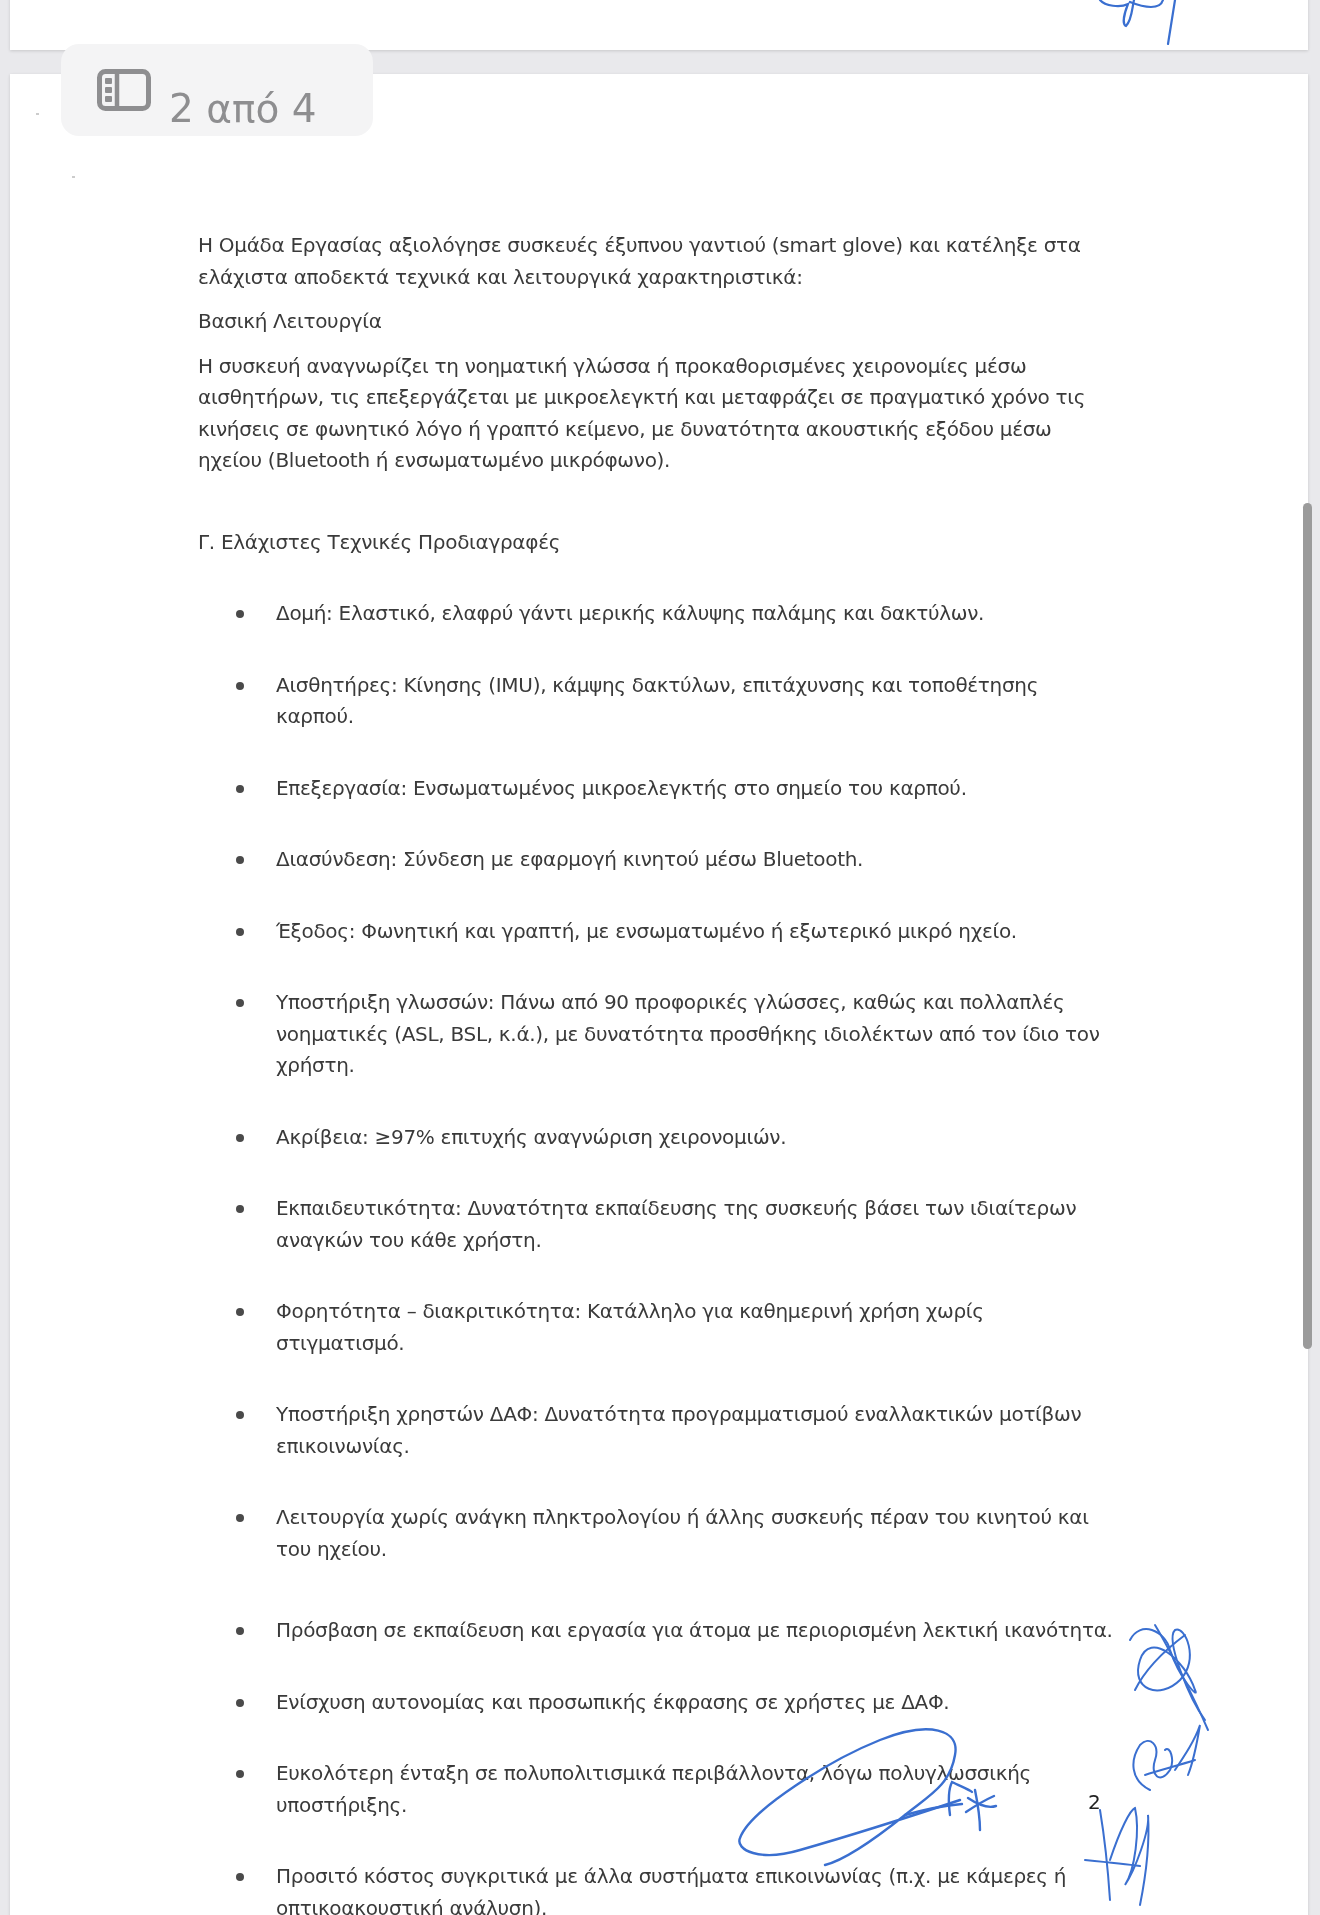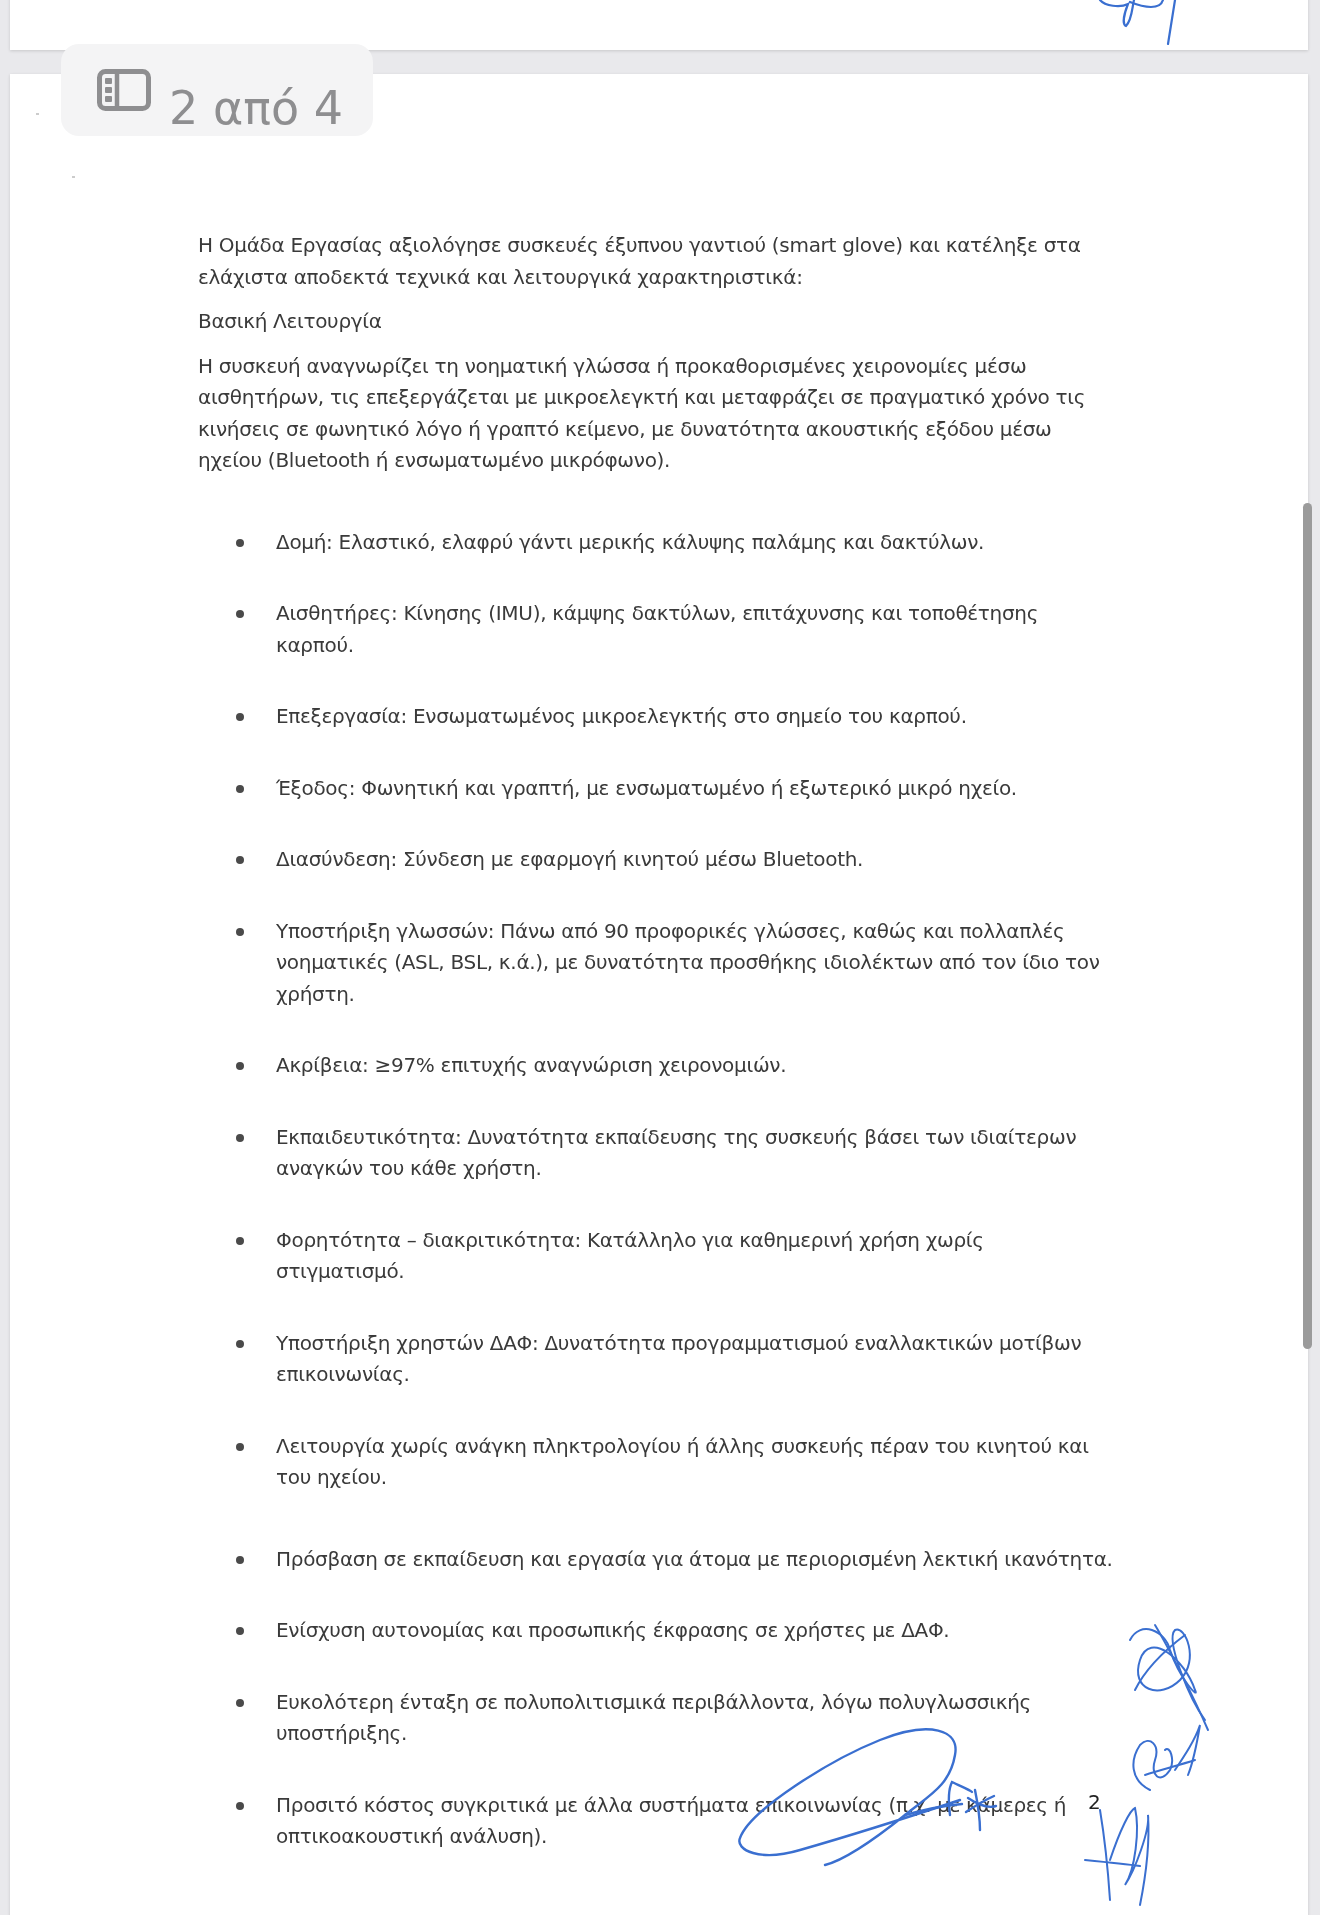--- a/index.html
+++ b/index.html
@@ -43,21 +43,21 @@
       box-sizing: border-box;
       z-index: 5;
     }
     .page-indicator .icon {
       width: 54px;
       height: 42px;
       margin-right: 18px;
       display: inline-block;
     }
     .page-indicator .label {
-      font-size: 46px;
+      font-size: 39px;
       color: #8e8e90;
       font-family: "DejaVu Sans", sans-serif;
       letter-spacing: 0px;
       margin-top: 36px;
     }
     .doc {
       position: absolute;
       left: 198px;
       top: 230px;
       width: 920px;
@@ -144,26 +144,27 @@
 </div>
 
 <span class="speck" style="left:36px;top:113px;"></span>
 <span class="speck" style="left:72px;top:176px;"></span>
 
 <div class="doc">
   <p class="para-intro">Η Ομάδα Εργασίας αξιολόγησε συσκευές έξυπνου γαντιού (smart glove) και κατέληξε στα ελάχιστα αποδεκτά τεχνικά και λειτουργικά χαρακτηριστικά:</p>
   <p class="para-sub">Βασική Λειτουργία</p>
   <p class="para-body">Η συσκευή αναγνωρίζει τη νοηματική γλώσσα ή προκαθορισμένες χειρονομίες μέσω αισθητήρων, τις επεξεργάζεται με μικροελεγκτή και μεταφράζει σε πραγματικό χρόνο τις κινήσεις σε φωνητικό λόγο ή γραπτό κείμενο, με δυνατότητα ακουστικής εξόδου μέσω ηχείου (Bluetooth ή ενσωματωμένο μικρόφωνο).</p>
 
+  <p class="section-heading">Γ. Ελάχιστες Τεχνικές Προδιαγραφές</p>
   <ul class="bullets">
     <li><span class="dot"></span><span>Δομή: Ελαστικό, ελαφρύ γάντι μερικής κάλυψης παλάμης και δακτύλων.</span></li>
     <li><span class="dot"></span><span>Αισθητήρες: Κίνησης (IMU), κάμψης δακτύλων, επιτάχυνσης και τοποθέτησης καρπού.</span></li>
     <li><span class="dot"></span><span>Επεξεργασία: Ενσωματωμένος μικροελεγκτής στο σημείο του καρπού.</span></li>
+    <li><span class="dot"></span><span>Διασύνδεση: Σύνδεση με εφαρμογή κινητού μέσω Bluetooth.</span></li>
     <li><span class="dot"></span><span>Έξοδος: Φωνητική και γραπτή, με ενσωματωμένο ή εξωτερικό μικρό ηχείο.</span></li>
-    <li><span class="dot"></span><span>Διασύνδεση: Σύνδεση με εφαρμογή κινητού μέσω Bluetooth.</span></li>
     <li><span class="dot"></span><span>Υποστήριξη γλωσσών: Πάνω από 90 προφορικές γλώσσες, καθώς και πολλαπλές νοηματικές (ASL, BSL, κ.ά.), με δυνατότητα προσθήκης ιδιολέκτων από τον ίδιο τον χρήστη.</span></li>
     <li><span class="dot"></span><span>Ακρίβεια: ≥97% επιτυχής αναγνώριση χειρονομιών.</span></li>
     <li><span class="dot"></span><span>Εκπαιδευτικότητα: Δυνατότητα εκπαίδευσης της συσκευής βάσει των ιδιαίτερων αναγκών του κάθε χρήστη.</span></li>
     <li><span class="dot"></span><span>Φορητότητα – διακριτικότητα: Κατάλληλο για καθημερινή χρήση χωρίς στιγματισμό.</span></li>
     <li><span class="dot"></span><span>Υποστήριξη χρηστών ΔΑΦ: Δυνατότητα προγραμματισμού εναλλακτικών μοτίβων επικοινωνίας.</span></li>
     <li><span class="dot"></span><span>Λειτουργία χωρίς ανάγκη πληκτρολογίου ή άλλης συσκευής πέραν του κινητού και του ηχείου.</span></li>
   </ul>
 
   <ul class="bullets">
     <li><span class="dot"></span><span>Πρόσβαση σε εκπαίδευση και εργασία για άτομα με περιορισμένη λεκτική ικανότητα.</span></li>

